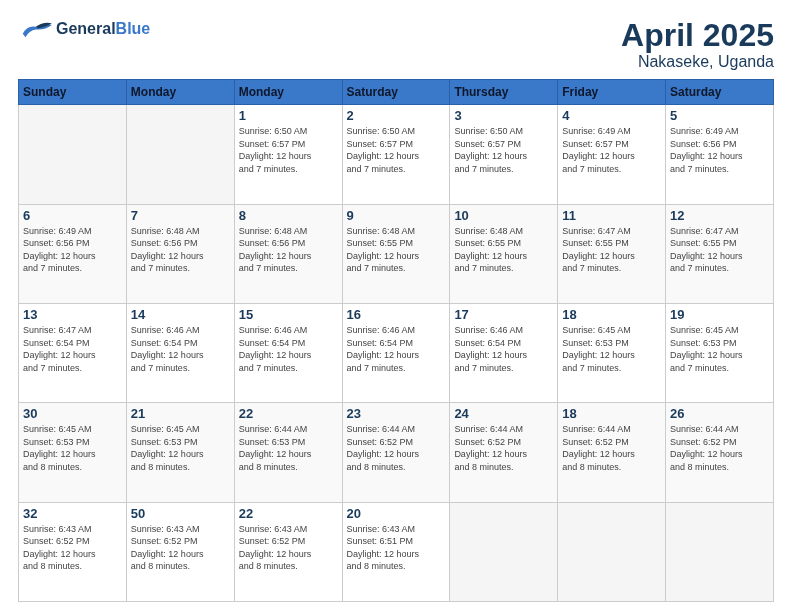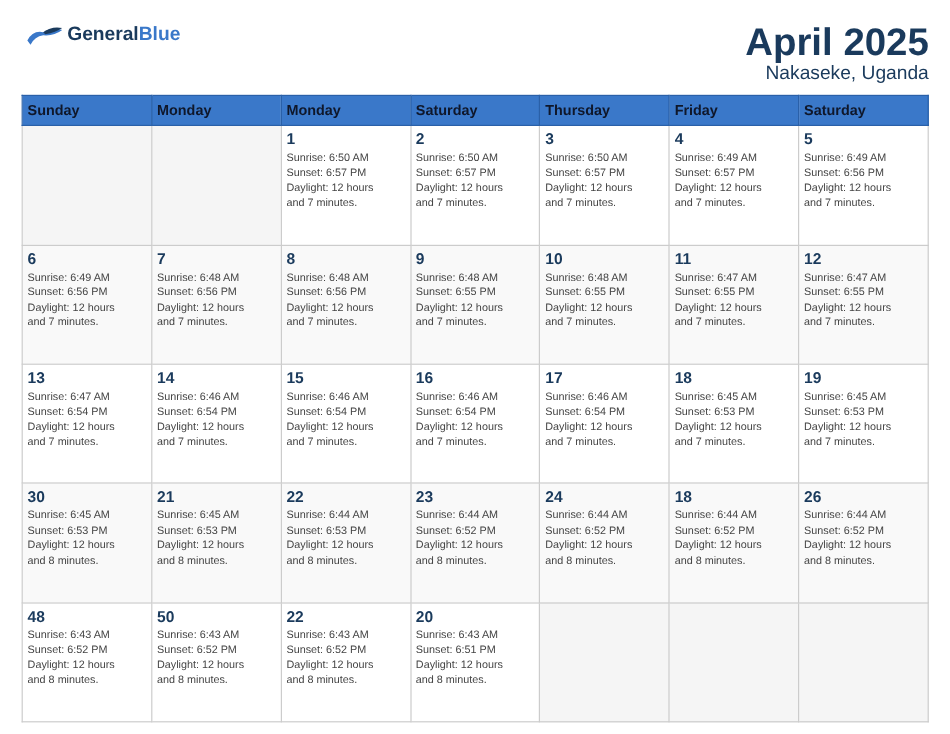--- a/index.html
+++ b/index.html
@@ -319,21 +319,21 @@
           <td>
             <span class="day-num">26</span>
             <div class="day-info" style="white-space: pre-line;">Sunrise: 6:44 AM
 Sunset: 6:52 PM
 Daylight: 12 hours
 and 8 minutes.</div>
           </td>
         </tr>
         <tr class="week-row">
           <td>
-            <span class="day-num">48</span>
+            <span class="day-num">32</span>
             <div class="day-info" style="white-space: pre-line;">Sunrise: 6:43 AM
 Sunset: 6:52 PM
 Daylight: 12 hours
 and 8 minutes.</div>
           </td>
           <td>
             <span class="day-num">50</span>
             <div class="day-info" style="white-space: pre-line;">Sunrise: 6:43 AM
 Sunset: 6:52 PM
 Daylight: 12 hours

